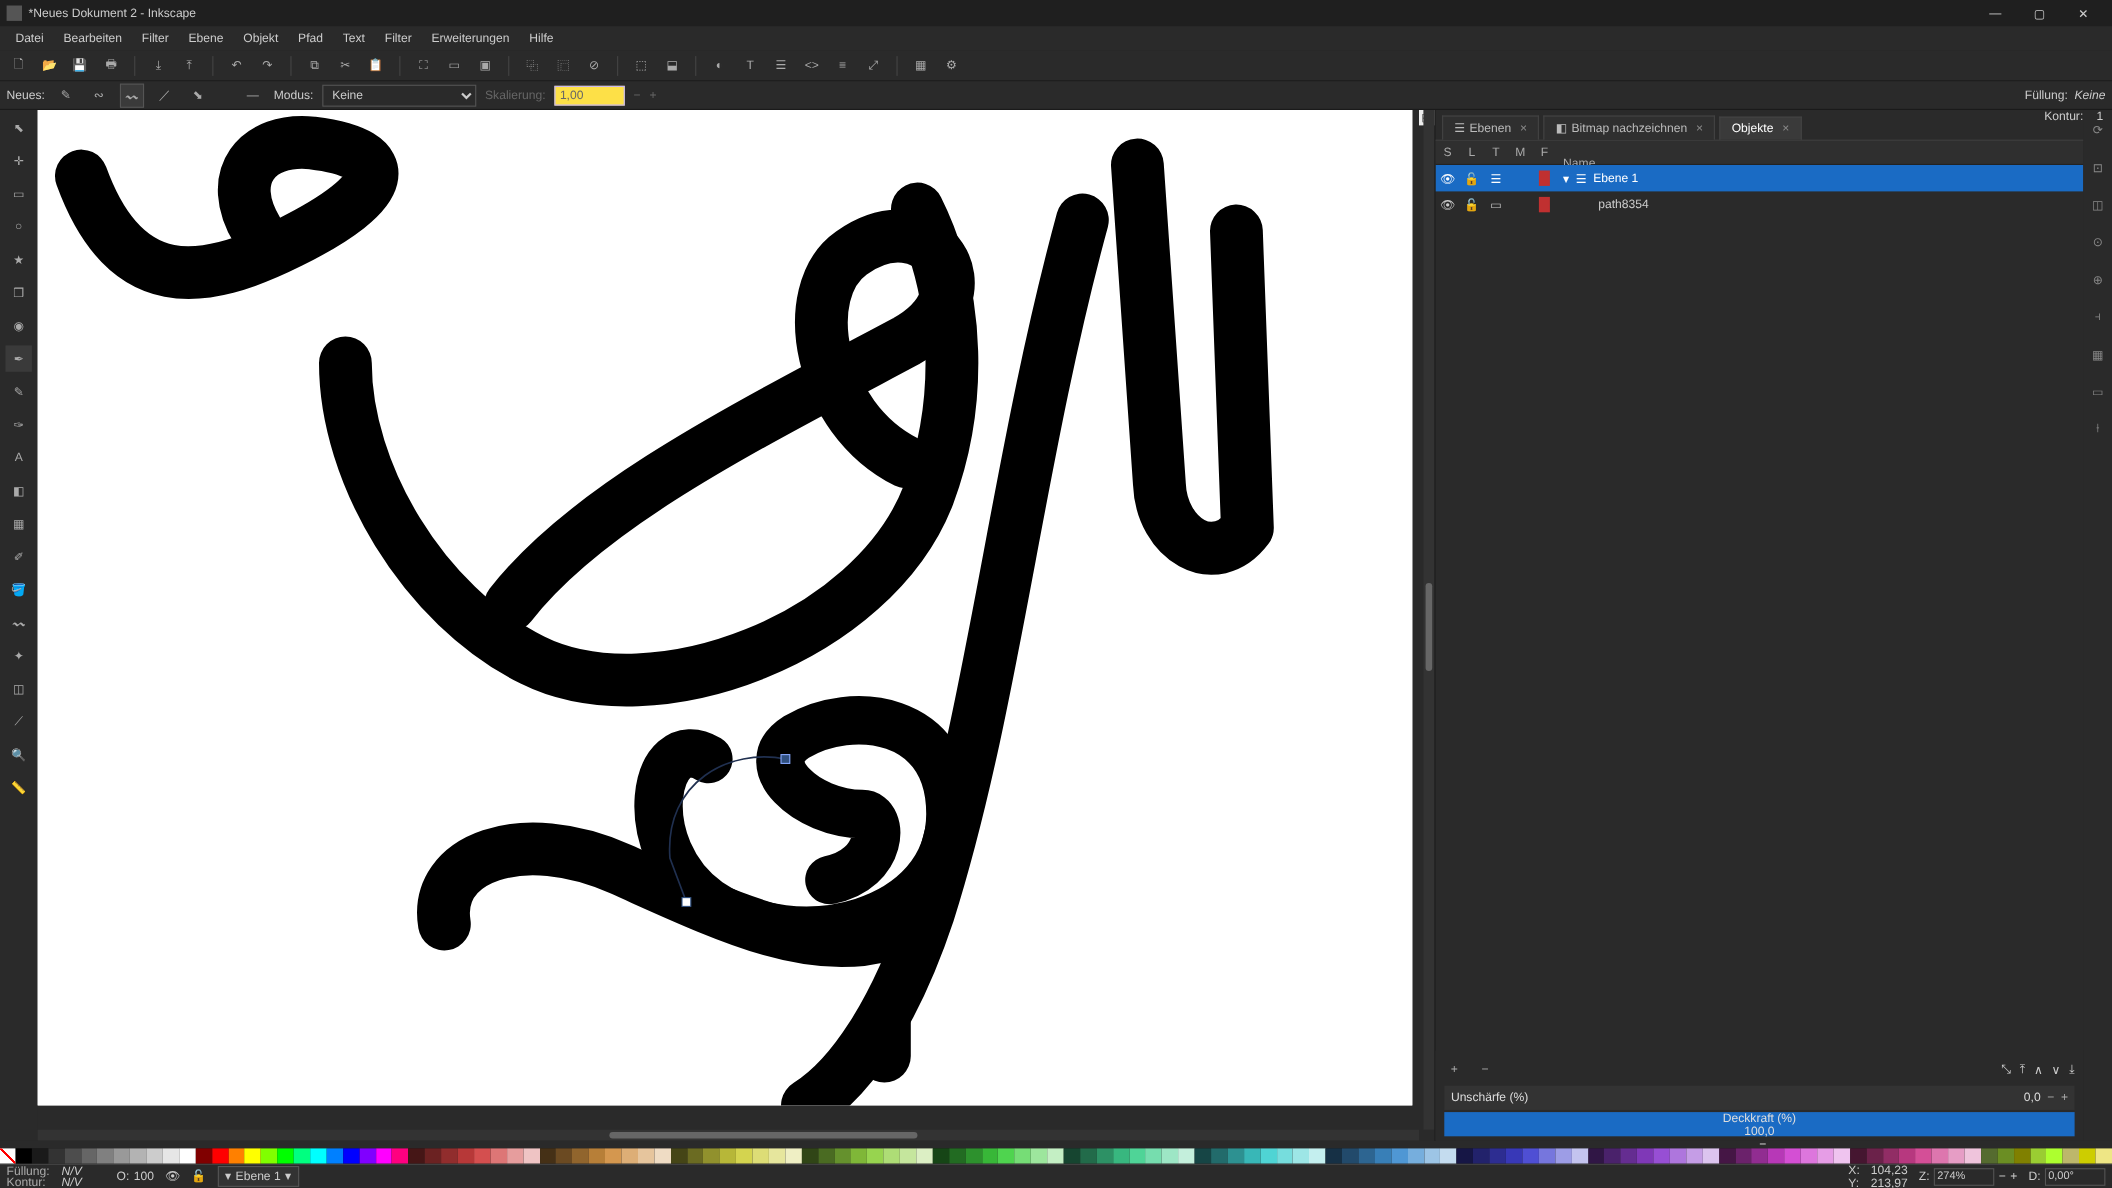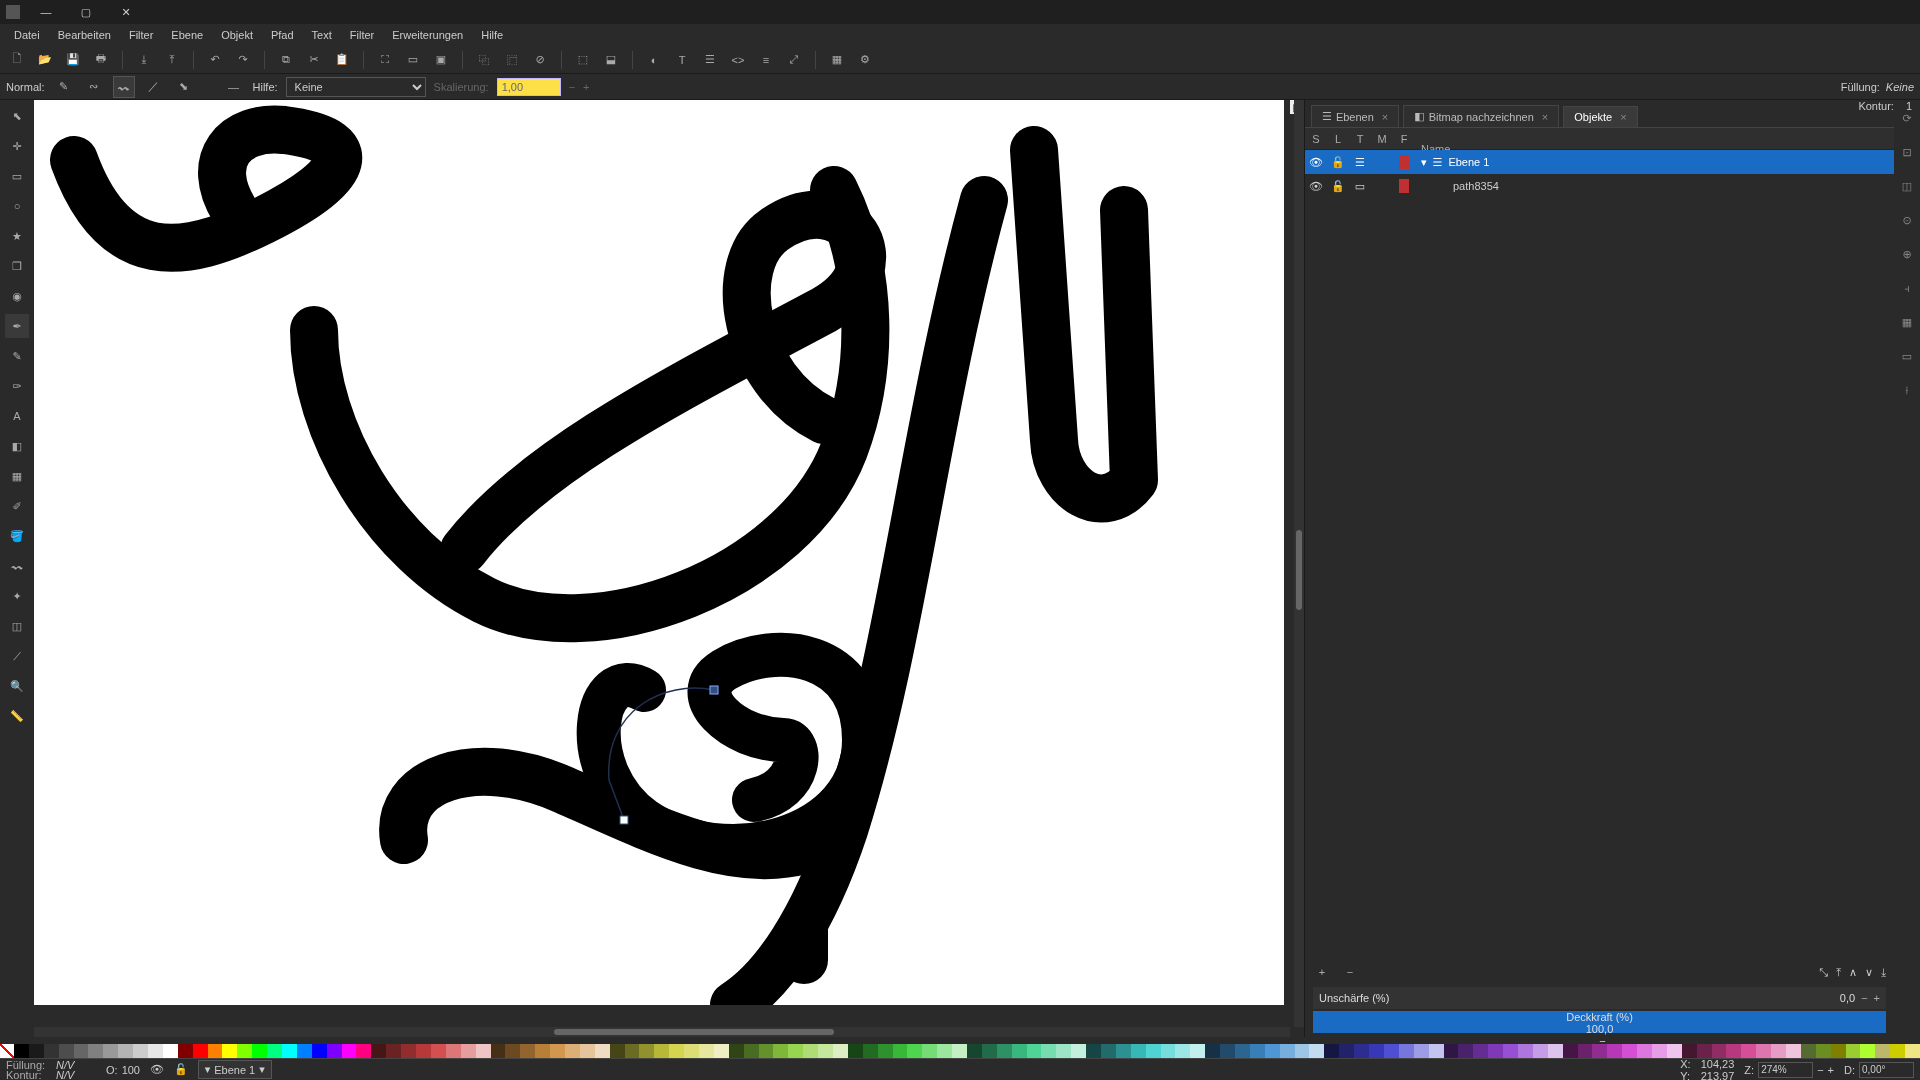--- a/index.html
+++ b/index.html
@@ -92,20 +92,21 @@
 .statusbar .hint { color: #ccc; }
 .statusbar .hint b { color: #fff; font-weight: bold; }
 .statusbar .xy { margin-left: auto; display: flex; gap: 10px; font-size: 10px; }
 .statusbar input.coord { background: #2a2a2a; color: #ccc; border: 1px solid #555; width: 55px; height: 16px; padding: 0 2px; font-size: 10px; }
 </style>
 </head>
 <body>
 
 <div class="titlebar">
   <div class="icon"></div>
+  <div class="title">*Neues Dokument 2 - Inkscape</div>
   <div class="wbtn">—</div>
   <div class="wbtn">▢</div>
   <div class="wbtn">✕</div>
 </div>
 
 <div class="menubar">
   <div class="mitem">Datei</div>
   <div class="mitem">Bearbeiten</div>
   <div class="mitem">Filter</div>
   <div class="mitem">Ebene</div>
@@ -149,29 +150,29 @@
   <div class="tbtn">☰</div>
   <div class="tbtn">&lt;&gt;</div>
   <div class="tbtn">≡</div>
   <div class="tbtn">⤢</div>
   <div class="sep"></div>
   <div class="tbtn">▦</div>
   <div class="tbtn">⚙</div>
 </div>
 
 <div class="tooloptions">
-  <span class="lbl">Normal:</span>
+  <span class="lbl">Neues:</span>
   <div class="tbtn2">✎</div>
   <div class="tbtn2">∾</div>
   <div class="tbtn2 active">〰</div>
   <div class="tbtn2">／</div>
   <div class="tbtn2">⬊</div>
   <div style="width:12px"></div>
   <div class="tbtn2">—</div>
-  <span class="lbl">Hilfe:</span>
+  <span class="lbl">Modus:</span>
   <select><option>Keine</option></select>
   <span class="dimlbl">Skalierung:</span>
   <input class="dim" value="1,00" style="">
   <span class="dimlbl">−</span>
   <span class="dimlbl">+</span>
   <div class="right">
     <span class="lbl">Füllung:</span>
     <span class="lbl" style="font-style:italic">Keine</span>
   </div>
 </div>

